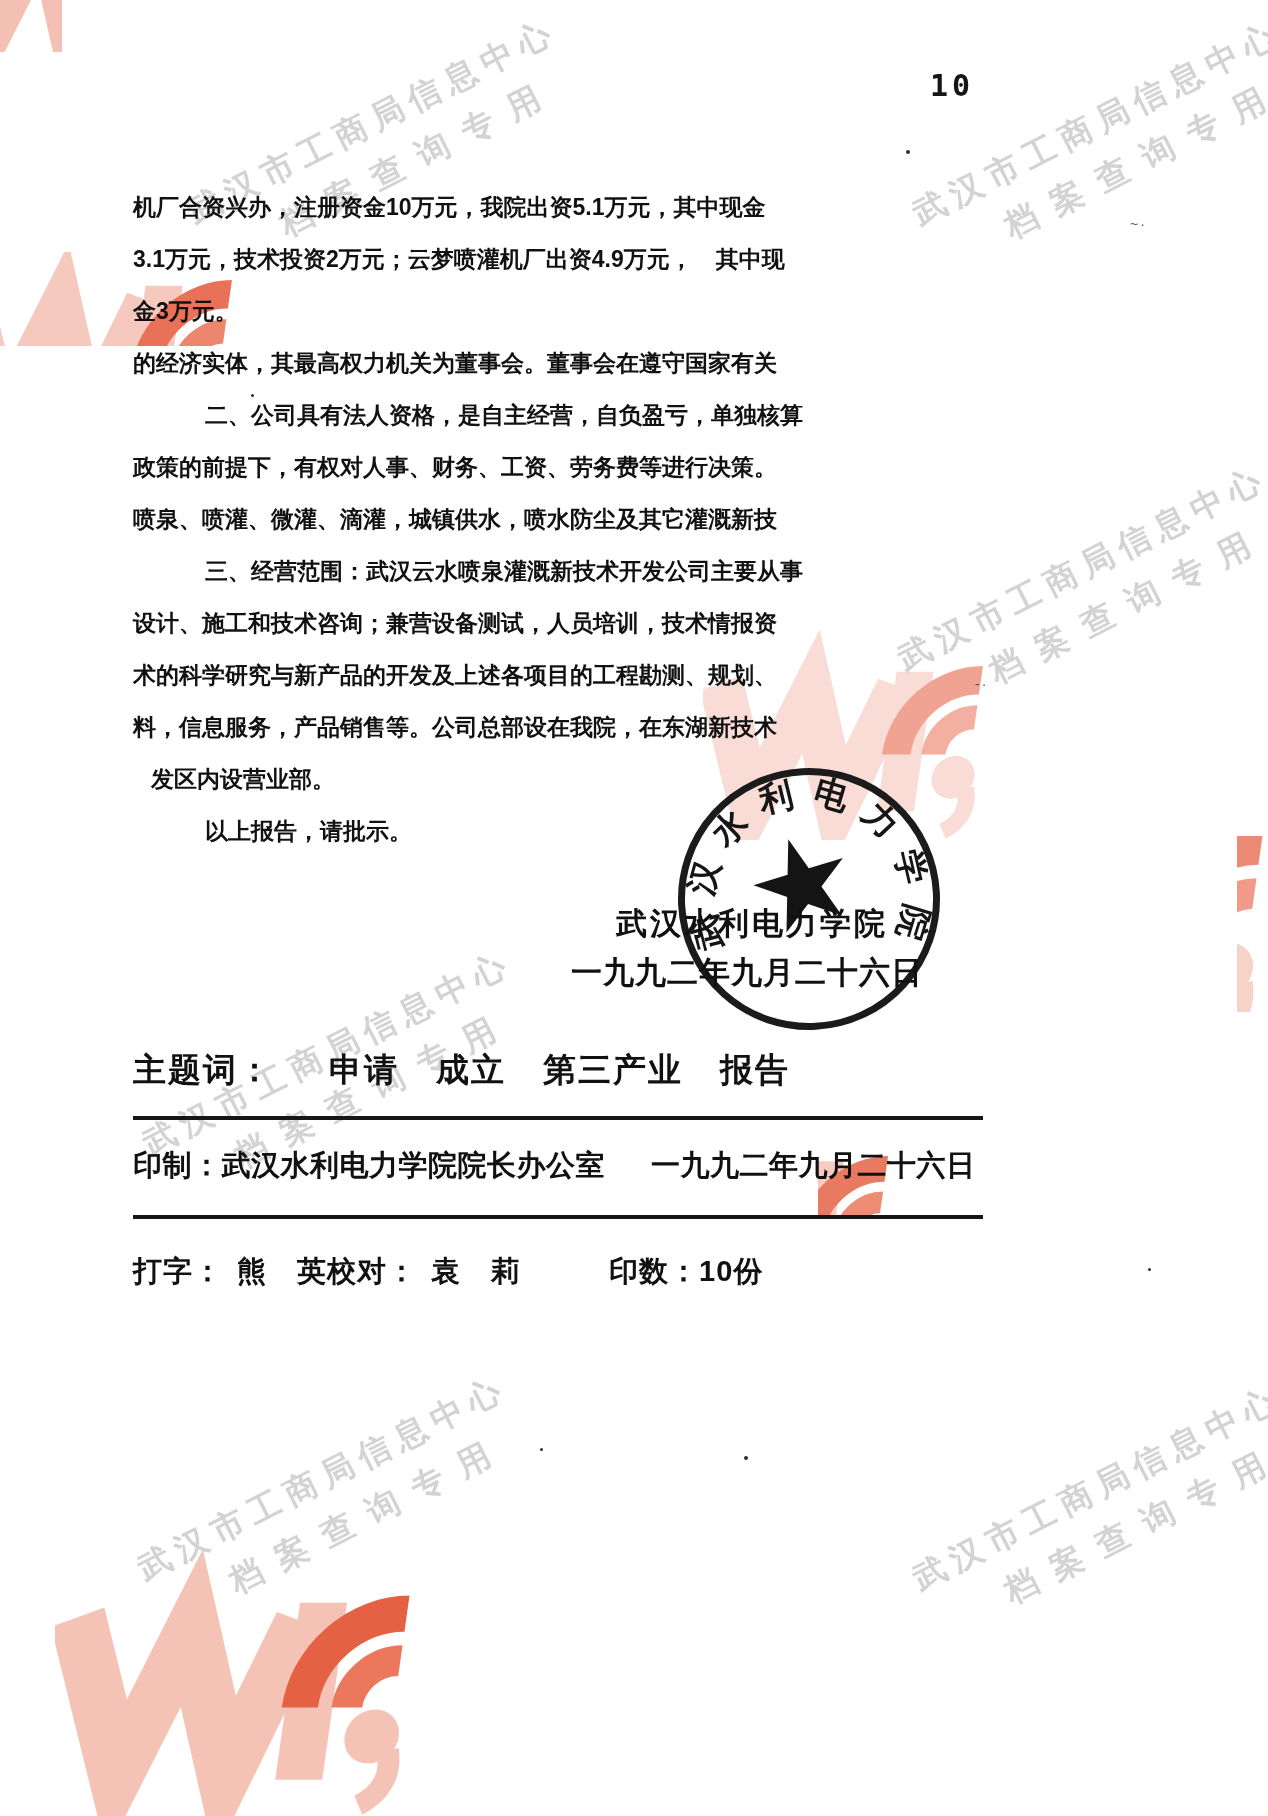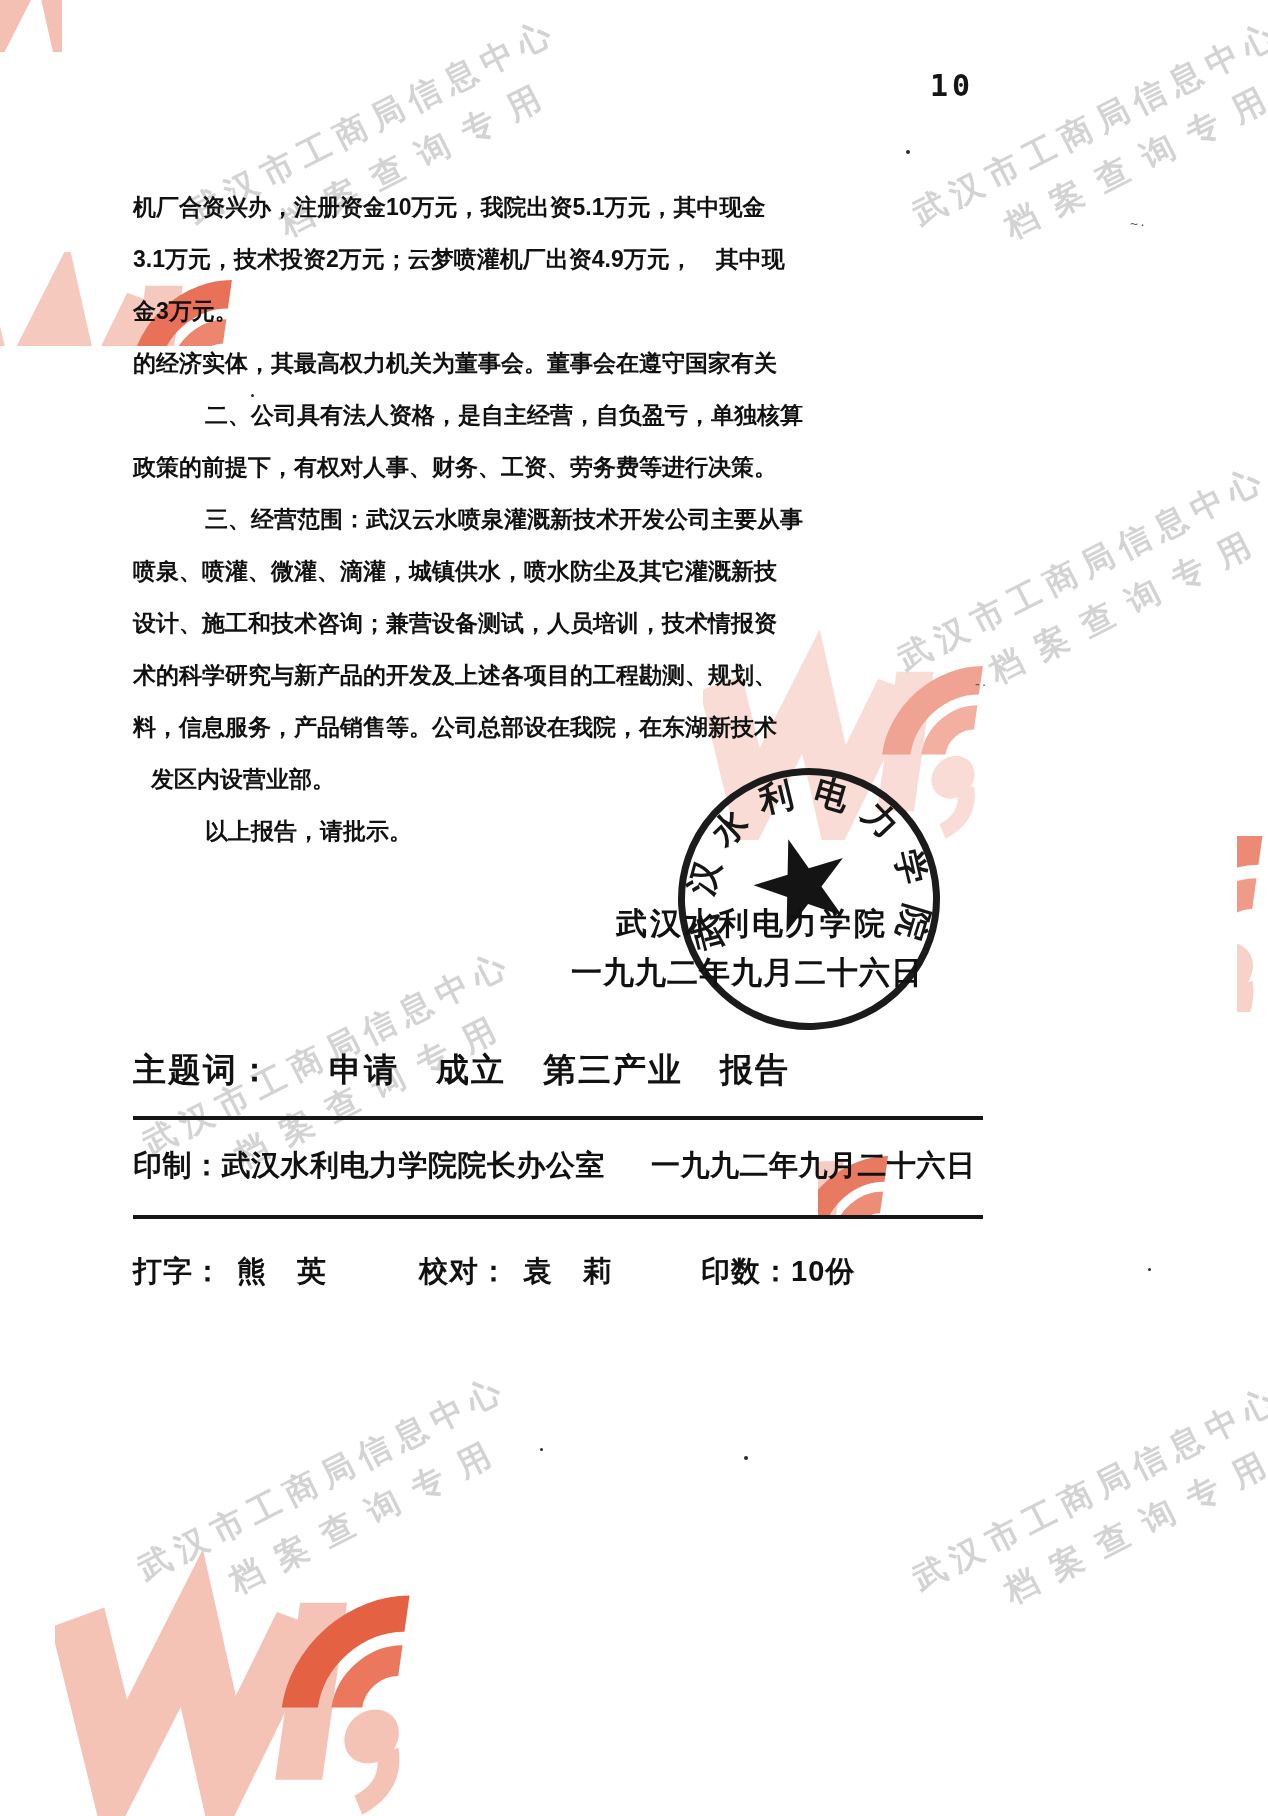--- a/index.html
+++ b/index.html
@@ -82,21 +82,21 @@
     display:flex;align-items:baseline;
     font-size:29px;font-weight:700;color:#111;white-space:nowrap;letter-spacing:0.5px;
   }
   .imprint-date{margin-left:46px;}
   .prod-row{
     position:absolute;left:133px;top:1252px;z-index:3;
     display:flex;align-items:baseline;
     font-size:29px;font-weight:700;color:#111;white-space:nowrap;letter-spacing:1px;text-align:center;
   }
   .prod-row .v1{margin-left:14px;}
-  .prod-row .l2{margin-left:92px;}
+  .prod-row .l2{}
   .prod-row .v2{margin-left:14px;}
   .prod-row .l3{margin-left:88px;}
   
   .page-num{
     position:absolute;left:930px;top:68px;z-index:3;
     font-size:30px;font-weight:700;color:#151515;letter-spacing:4px;
     font-family:"DejaVu Sans Mono", monospace;
   }
   
   .speck{position:absolute;background:#2c2c2c;border-radius:50%;z-index:2;}
@@ -181,22 +181,22 @@
 
   <div class="page-num">10</div>
 
   <div class="body-text" id="body-lines">
       <div class="line" style="padding-left: 0px;">机厂合资兴办，注册资金10万元，我院出资5.1万元，其中现金</div>
       <div class="line" style="padding-left: 0px;">3.1万元，技术投资2万元；云梦喷灌机厂出资4.9万元，　其中现</div>
       <div class="line" style="padding-left: 0px;">金3万元。</div>
       <div class="line" style="padding-left: 0px;">的经济实体，其最高权力机关为董事会。董事会在遵守国家有关</div>
       <div class="line" style="padding-left: 72px;">二、公司具有法人资格，是自主经营，自负盈亏，单独核算</div>
       <div class="line" style="padding-left: 0px;">政策的前提下，有权对人事、财务、工资、劳务费等进行决策。</div>
+      <div class="line" style="padding-left: 0px;">喷泉、喷灌、微灌、滴灌，城镇供水，喷水防尘及其它灌溉新技</div>
       <div class="line" style="padding-left: 72px;">三、经营范围：武汉云水喷泉灌溉新技术开发公司主要从事</div>
-      <div class="line" style="padding-left: 0px;">喷泉、喷灌、微灌、滴灌，城镇供水，喷水防尘及其它灌溉新技</div>
       <div class="line" style="padding-left: 0px;">设计、施工和技术咨询；兼营设备测试，人员培训，技术情报资</div>
       <div class="line" style="padding-left: 0px;">术的科学研究与新产品的开发及上述各项目的工程勘测、规划、</div>
       <div class="line" style="padding-left: 0px;">料，信息服务，产品销售等。公司总部设在我院，在东湖新技术</div>
       <div class="line" style="padding-left: 18px;">发区内设营业部。</div>
       <div class="line" style="padding-left: 72px;">以上报告，请批示。</div>
     </div>
 
   <div class="stamp">
     <div class="ring"></div>
     <svg width="262" height="262" viewBox="0 0 262 262">

